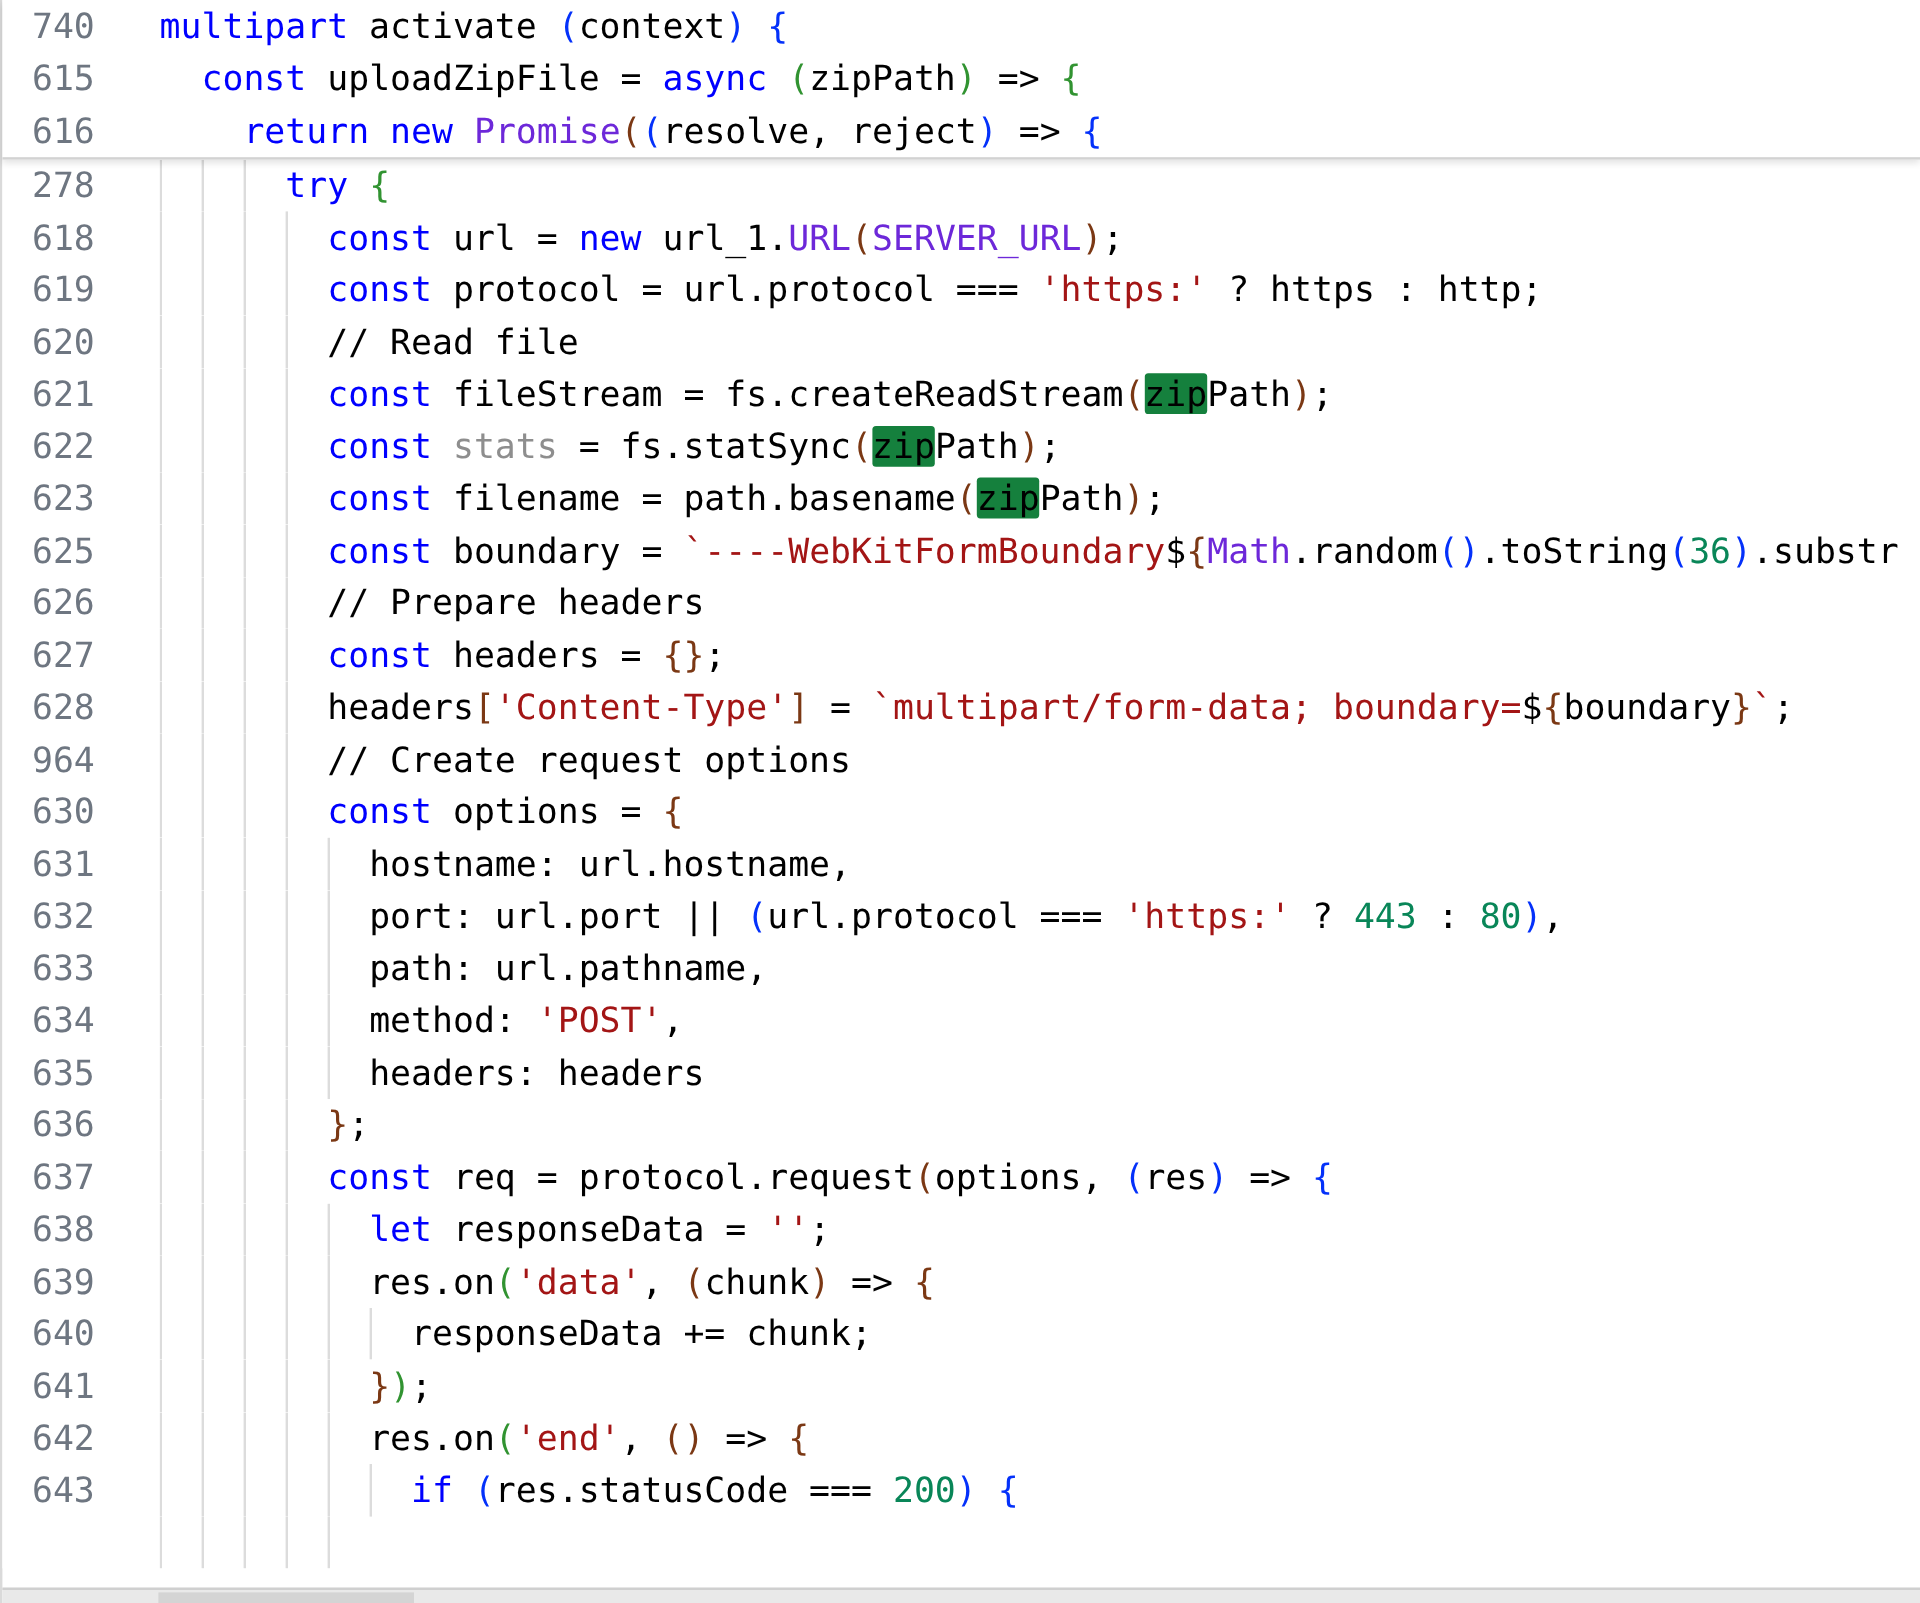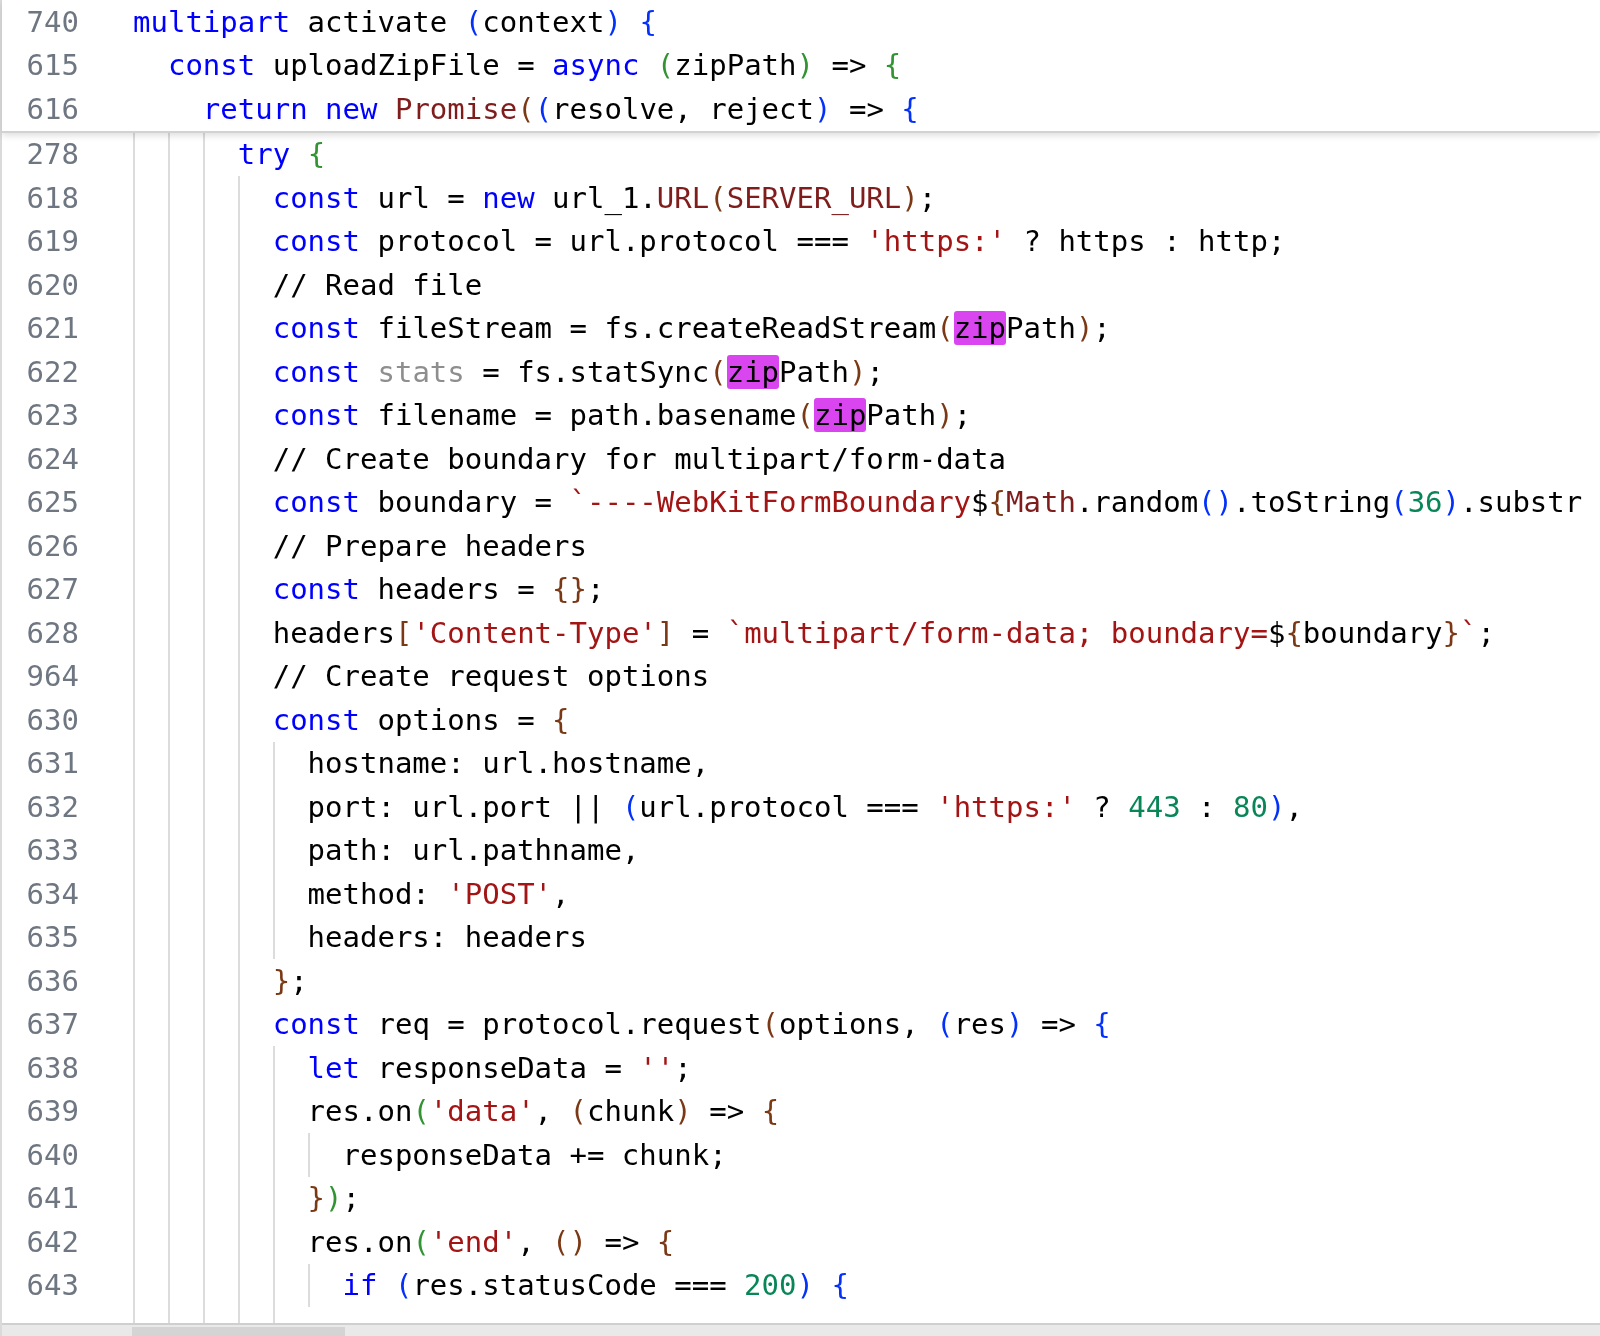--- a/index.html
+++ b/index.html
@@ -9,38 +9,37 @@
   .gutter{flex:none;width:131px;box-sizing:border-box;padding-right:54px;text-align:right;color:#6e7681;}
   .code{position:relative;flex:1;overflow:hidden;height:100%;display:flex;align-items:center;}
   .guide{position:absolute;top:0;bottom:0;width:2px;background:#dcdcdc;}
   .code-text{position:relative;z-index:1;}
   #sticky{position:relative;z-index:3;background:#ffffff;border-bottom:2px solid #d2d2d2;box-shadow:0 3px 6px rgba(0,0,0,0.12);}
   #lines{position:relative;z-index:1;background:#ffffff;}
   .tok-hl{border-radius:3px;}
   #hscrollbar{position:absolute;left:0;right:0;bottom:0;height:11px;background:#e9e9e9;border-top:2px solid #cfcfcf;z-index:4;}
   #hscroll-thumb{position:absolute;top:2px;bottom:0;background:#d4d4d4;}
 </style>
-<style>.tok-kw{color:#0000ff;}.tok-cls{color:#7f1d1d;margin-top:39px;}.tok-str{color:#a31515;}.tok-com{color:#000000;}.tok-num{color:#098658;}.tok-b1{color:#0431fa;}.tok-b2{color:#319331;}.tok-b3{color:#7b3814;}.tok-dim{color:#8e8e8e;}.tok-txt{color:#000000;}.tok-hl{background:#d946ef;color:#000000;}.gutter{color:#6e7681;}.guide{background:#dcdcdc;}</style></head>
+<style>.tok-kw{color:#0000ff;}.tok-cls{color:#6d28d9;margin-top:39px;}.tok-str{color:#a31515;}.tok-com{color:#000000;}.tok-num{color:#098658;}.tok-b1{color:#0431fa;}.tok-b2{color:#319331;}.tok-b3{color:#7b3814;}.tok-dim{color:#8e8e8e;}.tok-txt{color:#000000;}.tok-hl{background:#15803d;color:#000000;}.gutter{color:#6e7681;}.guide{background:#dcdcdc;}</style></head>
 <body>
 
 <div id="app">
   <div id="sticky">
       <div class="row"><div class="gutter">740</div><div class="code"><span class="code-text"><span></span><span class="tok-kw">multipart</span><span class="tok-txt"> activate </span><span class="tok-b1">(</span><span class="tok-txt">context</span><span class="tok-b1">)</span><span class="tok-txt"> </span><span class="tok-b1">{</span></span></div></div>
       <div class="row"><div class="gutter">615</div><div class="code"><span class="code-text"><span>  </span><span class="tok-kw">const</span><span class="tok-txt"> uploadZipFile = </span><span class="tok-kw">async</span><span class="tok-txt"> </span><span class="tok-b2">(</span><span class="tok-txt">zipPath</span><span class="tok-b2">)</span><span class="tok-txt"> =&gt; </span><span class="tok-b2">{</span></span></div></div>
       <div class="row"><div class="gutter">616</div><div class="code"><span class="code-text"><span>    </span><span class="tok-kw">return</span><span class="tok-txt"> </span><span class="tok-kw">new</span><span class="tok-txt"> </span><span class="tok-cls">Promise</span><span class="tok-b3">(</span><span class="tok-b1">(</span><span class="tok-txt">resolve, reject</span><span class="tok-b1">)</span><span class="tok-txt"> =&gt; </span><span class="tok-b1">{</span></span></div></div>
     </div>
   <div id="lines">
       <div class="row"><div class="gutter">278</div><div class="code"><span class="guide" style="left: 0ch;"></span><span class="guide" style="left: 2ch;"></span><span class="guide" style="left: 4ch;"></span><span class="code-text"><span>      </span><span class="tok-kw">try</span><span class="tok-txt"> </span><span class="tok-b2">{</span></span></div></div>
       <div class="row"><div class="gutter">618</div><div class="code"><span class="guide" style="left: 0ch;"></span><span class="guide" style="left: 2ch;"></span><span class="guide" style="left: 4ch;"></span><span class="guide" style="left: 6ch;"></span><span class="code-text"><span>        </span><span class="tok-kw">const</span><span class="tok-txt"> url = </span><span class="tok-kw">new</span><span class="tok-txt"> url_1.</span><span class="tok-cls">URL</span><span class="tok-b3">(</span><span class="tok-cls">SERVER_URL</span><span class="tok-b3">)</span><span class="tok-txt">;</span></span></div></div>
       <div class="row"><div class="gutter">619</div><div class="code"><span class="guide" style="left: 0ch;"></span><span class="guide" style="left: 2ch;"></span><span class="guide" style="left: 4ch;"></span><span class="guide" style="left: 6ch;"></span><span class="code-text"><span>        </span><span class="tok-kw">const</span><span class="tok-txt"> protocol = url.protocol === </span><span class="tok-str">'https:'</span><span class="tok-txt"> ? https : http;</span></span></div></div>
       <div class="row"><div class="gutter">620</div><div class="code"><span class="guide" style="left: 0ch;"></span><span class="guide" style="left: 2ch;"></span><span class="guide" style="left: 4ch;"></span><span class="guide" style="left: 6ch;"></span><span class="code-text"><span>        </span><span class="tok-com">// Read file</span></span></div></div>
       <div class="row"><div class="gutter">621</div><div class="code"><span class="guide" style="left: 0ch;"></span><span class="guide" style="left: 2ch;"></span><span class="guide" style="left: 4ch;"></span><span class="guide" style="left: 6ch;"></span><span class="code-text"><span>        </span><span class="tok-kw">const</span><span class="tok-txt"> fileStream = fs.createReadStream</span><span class="tok-b3">(</span><span class="tok-hl">zip</span><span class="tok-txt">Path</span><span class="tok-b3">)</span><span class="tok-txt">;</span></span></div></div>
       <div class="row"><div class="gutter">622</div><div class="code"><span class="guide" style="left: 0ch;"></span><span class="guide" style="left: 2ch;"></span><span class="guide" style="left: 4ch;"></span><span class="guide" style="left: 6ch;"></span><span class="code-text"><span>        </span><span class="tok-kw">const</span><span class="tok-txt"> </span><span class="tok-dim">stats</span><span class="tok-txt"> = fs.statSync</span><span class="tok-b3">(</span><span class="tok-hl">zip</span><span class="tok-txt">Path</span><span class="tok-b3">)</span><span class="tok-txt">;</span></span></div></div>
       <div class="row"><div class="gutter">623</div><div class="code"><span class="guide" style="left: 0ch;"></span><span class="guide" style="left: 2ch;"></span><span class="guide" style="left: 4ch;"></span><span class="guide" style="left: 6ch;"></span><span class="code-text"><span>        </span><span class="tok-kw">const</span><span class="tok-txt"> filename = path.basename</span><span class="tok-b3">(</span><span class="tok-hl">zip</span><span class="tok-txt">Path</span><span class="tok-b3">)</span><span class="tok-txt">;</span></span></div></div>
-      <div class="row"><div class="gutter">624</div><div class="code"><span class="guide" style="left: 0ch;"></span><span class="guide" style="left: 2ch;"></span><span class="guide" style="left: 4ch;"></span><span class="guide" style="left: 6ch;"></span><span class="code-text"><span>        </span><span class="tok-com">// Create boundary for multipart/form-data</span></span></div></div>
       <div class="row"><div class="gutter">625</div><div class="code"><span class="guide" style="left: 0ch;"></span><span class="guide" style="left: 2ch;"></span><span class="guide" style="left: 4ch;"></span><span class="guide" style="left: 6ch;"></span><span class="code-text"><span>        </span><span class="tok-kw">const</span><span class="tok-txt"> boundary = </span><span class="tok-str">`----WebKitFormBoundary</span><span class="tok-txt">$</span><span class="tok-b3">{</span><span class="tok-cls">Math</span><span class="tok-txt">.random</span><span class="tok-b1">(</span><span class="tok-b1">)</span><span class="tok-txt">.toString</span><span class="tok-b1">(</span><span class="tok-num">36</span><span class="tok-b1">)</span><span class="tok-txt">.substr</span></span></div></div>
       <div class="row"><div class="gutter">626</div><div class="code"><span class="guide" style="left: 0ch;"></span><span class="guide" style="left: 2ch;"></span><span class="guide" style="left: 4ch;"></span><span class="guide" style="left: 6ch;"></span><span class="code-text"><span>        </span><span class="tok-com">// Prepare headers</span></span></div></div>
       <div class="row"><div class="gutter">627</div><div class="code"><span class="guide" style="left: 0ch;"></span><span class="guide" style="left: 2ch;"></span><span class="guide" style="left: 4ch;"></span><span class="guide" style="left: 6ch;"></span><span class="code-text"><span>        </span><span class="tok-kw">const</span><span class="tok-txt"> headers = </span><span class="tok-b3">{</span><span class="tok-b3">}</span><span class="tok-txt">;</span></span></div></div>
       <div class="row"><div class="gutter">628</div><div class="code"><span class="guide" style="left: 0ch;"></span><span class="guide" style="left: 2ch;"></span><span class="guide" style="left: 4ch;"></span><span class="guide" style="left: 6ch;"></span><span class="code-text"><span>        </span><span class="tok-txt">headers</span><span class="tok-b3">[</span><span class="tok-str">'Content-Type'</span><span class="tok-b3">]</span><span class="tok-txt"> = </span><span class="tok-str">`multipart/form-data; boundary=</span><span class="tok-txt">$</span><span class="tok-b3">{</span><span class="tok-txt">boundary</span><span class="tok-b3">}</span><span class="tok-str">`</span><span class="tok-txt">;</span></span></div></div>
       <div class="row"><div class="gutter">964</div><div class="code"><span class="guide" style="left: 0ch;"></span><span class="guide" style="left: 2ch;"></span><span class="guide" style="left: 4ch;"></span><span class="guide" style="left: 6ch;"></span><span class="code-text"><span>        </span><span class="tok-com">// Create request options</span></span></div></div>
       <div class="row"><div class="gutter">630</div><div class="code"><span class="guide" style="left: 0ch;"></span><span class="guide" style="left: 2ch;"></span><span class="guide" style="left: 4ch;"></span><span class="guide" style="left: 6ch;"></span><span class="code-text"><span>        </span><span class="tok-kw">const</span><span class="tok-txt"> options = </span><span class="tok-b3">{</span></span></div></div>
       <div class="row"><div class="gutter">631</div><div class="code"><span class="guide" style="left: 0ch;"></span><span class="guide" style="left: 2ch;"></span><span class="guide" style="left: 4ch;"></span><span class="guide" style="left: 6ch;"></span><span class="guide" style="left: 8ch;"></span><span class="code-text"><span>          </span><span class="tok-txt">hostname: url.hostname,</span></span></div></div>
       <div class="row"><div class="gutter">632</div><div class="code"><span class="guide" style="left: 0ch;"></span><span class="guide" style="left: 2ch;"></span><span class="guide" style="left: 4ch;"></span><span class="guide" style="left: 6ch;"></span><span class="guide" style="left: 8ch;"></span><span class="code-text"><span>          </span><span class="tok-txt">port: url.port || </span><span class="tok-b1">(</span><span class="tok-txt">url.protocol === </span><span class="tok-str">'https:'</span><span class="tok-txt"> ? </span><span class="tok-num">443</span><span class="tok-txt"> : </span><span class="tok-num">80</span><span class="tok-b1">)</span><span class="tok-txt">,</span></span></div></div>
       <div class="row"><div class="gutter">633</div><div class="code"><span class="guide" style="left: 0ch;"></span><span class="guide" style="left: 2ch;"></span><span class="guide" style="left: 4ch;"></span><span class="guide" style="left: 6ch;"></span><span class="guide" style="left: 8ch;"></span><span class="code-text"><span>          </span><span class="tok-txt">path: url.pathname,</span></span></div></div>
       <div class="row"><div class="gutter">634</div><div class="code"><span class="guide" style="left: 0ch;"></span><span class="guide" style="left: 2ch;"></span><span class="guide" style="left: 4ch;"></span><span class="guide" style="left: 6ch;"></span><span class="guide" style="left: 8ch;"></span><span class="code-text"><span>          </span><span class="tok-txt">method: </span><span class="tok-str">'POST'</span><span class="tok-txt">,</span></span></div></div>

